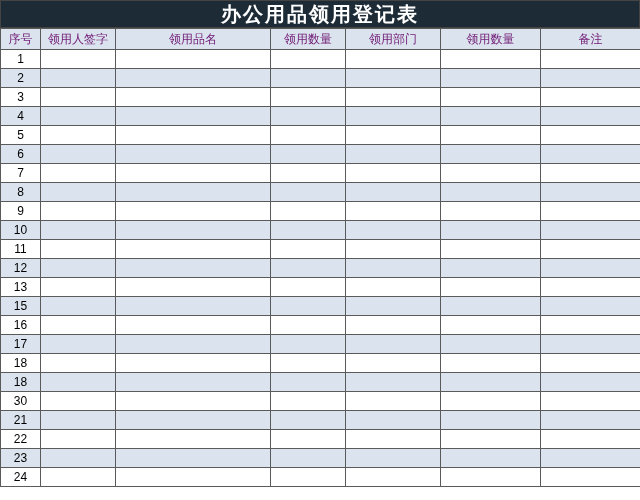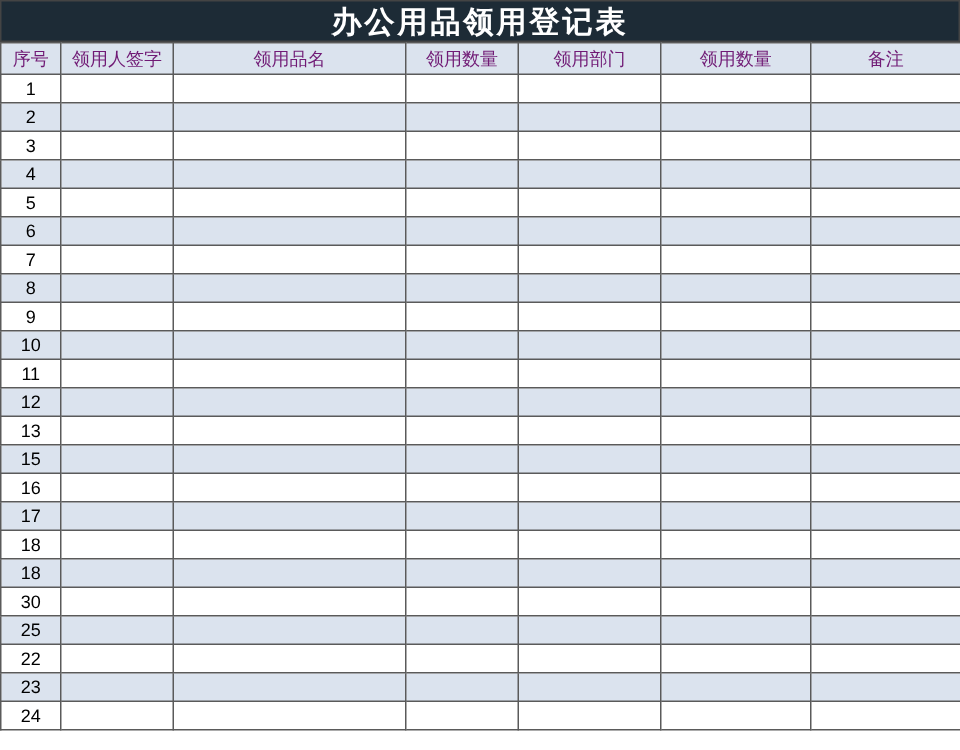--- a/index.html
+++ b/index.html
@@ -256,21 +256,21 @@
       <tr>
         <td>30</td>
         <td></td>
         <td></td>
         <td></td>
         <td></td>
         <td></td>
         <td></td>
       </tr>
       <tr>
-        <td>25</td>
+        <td>21</td>
         <td></td>
         <td></td>
         <td></td>
         <td></td>
         <td></td>
         <td></td>
       </tr>
       <tr>
         <td>22</td>
         <td></td>

